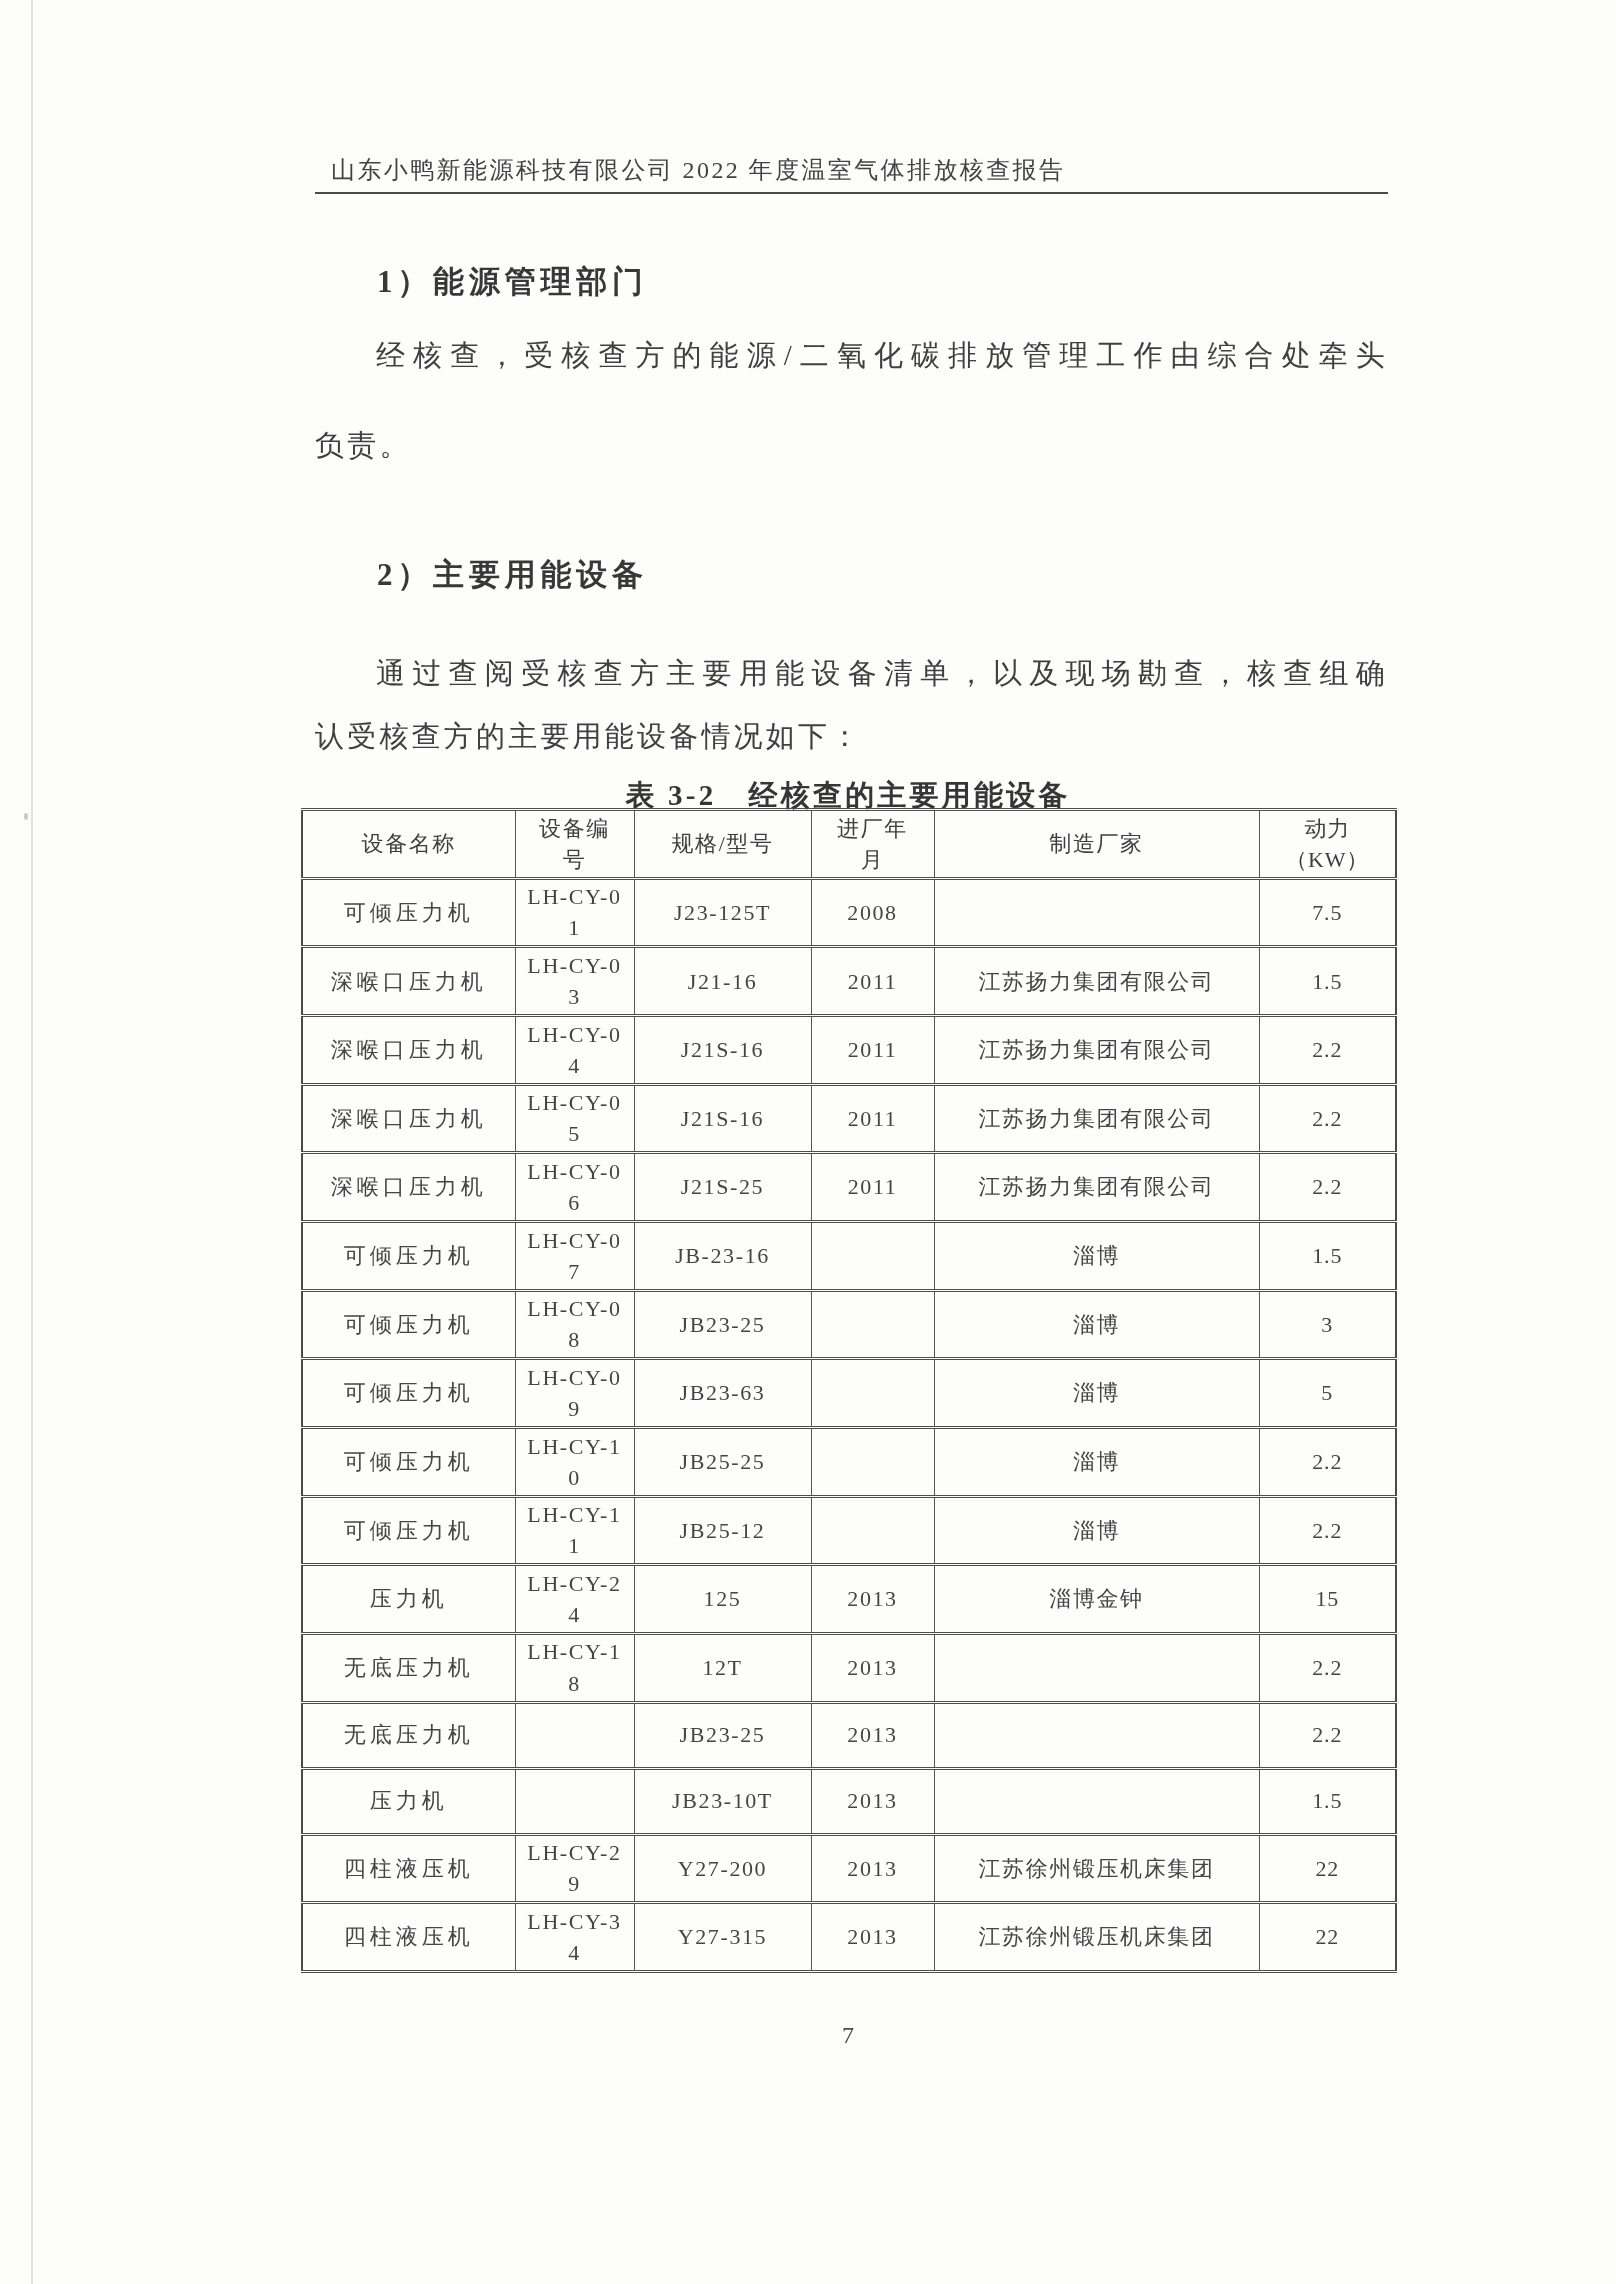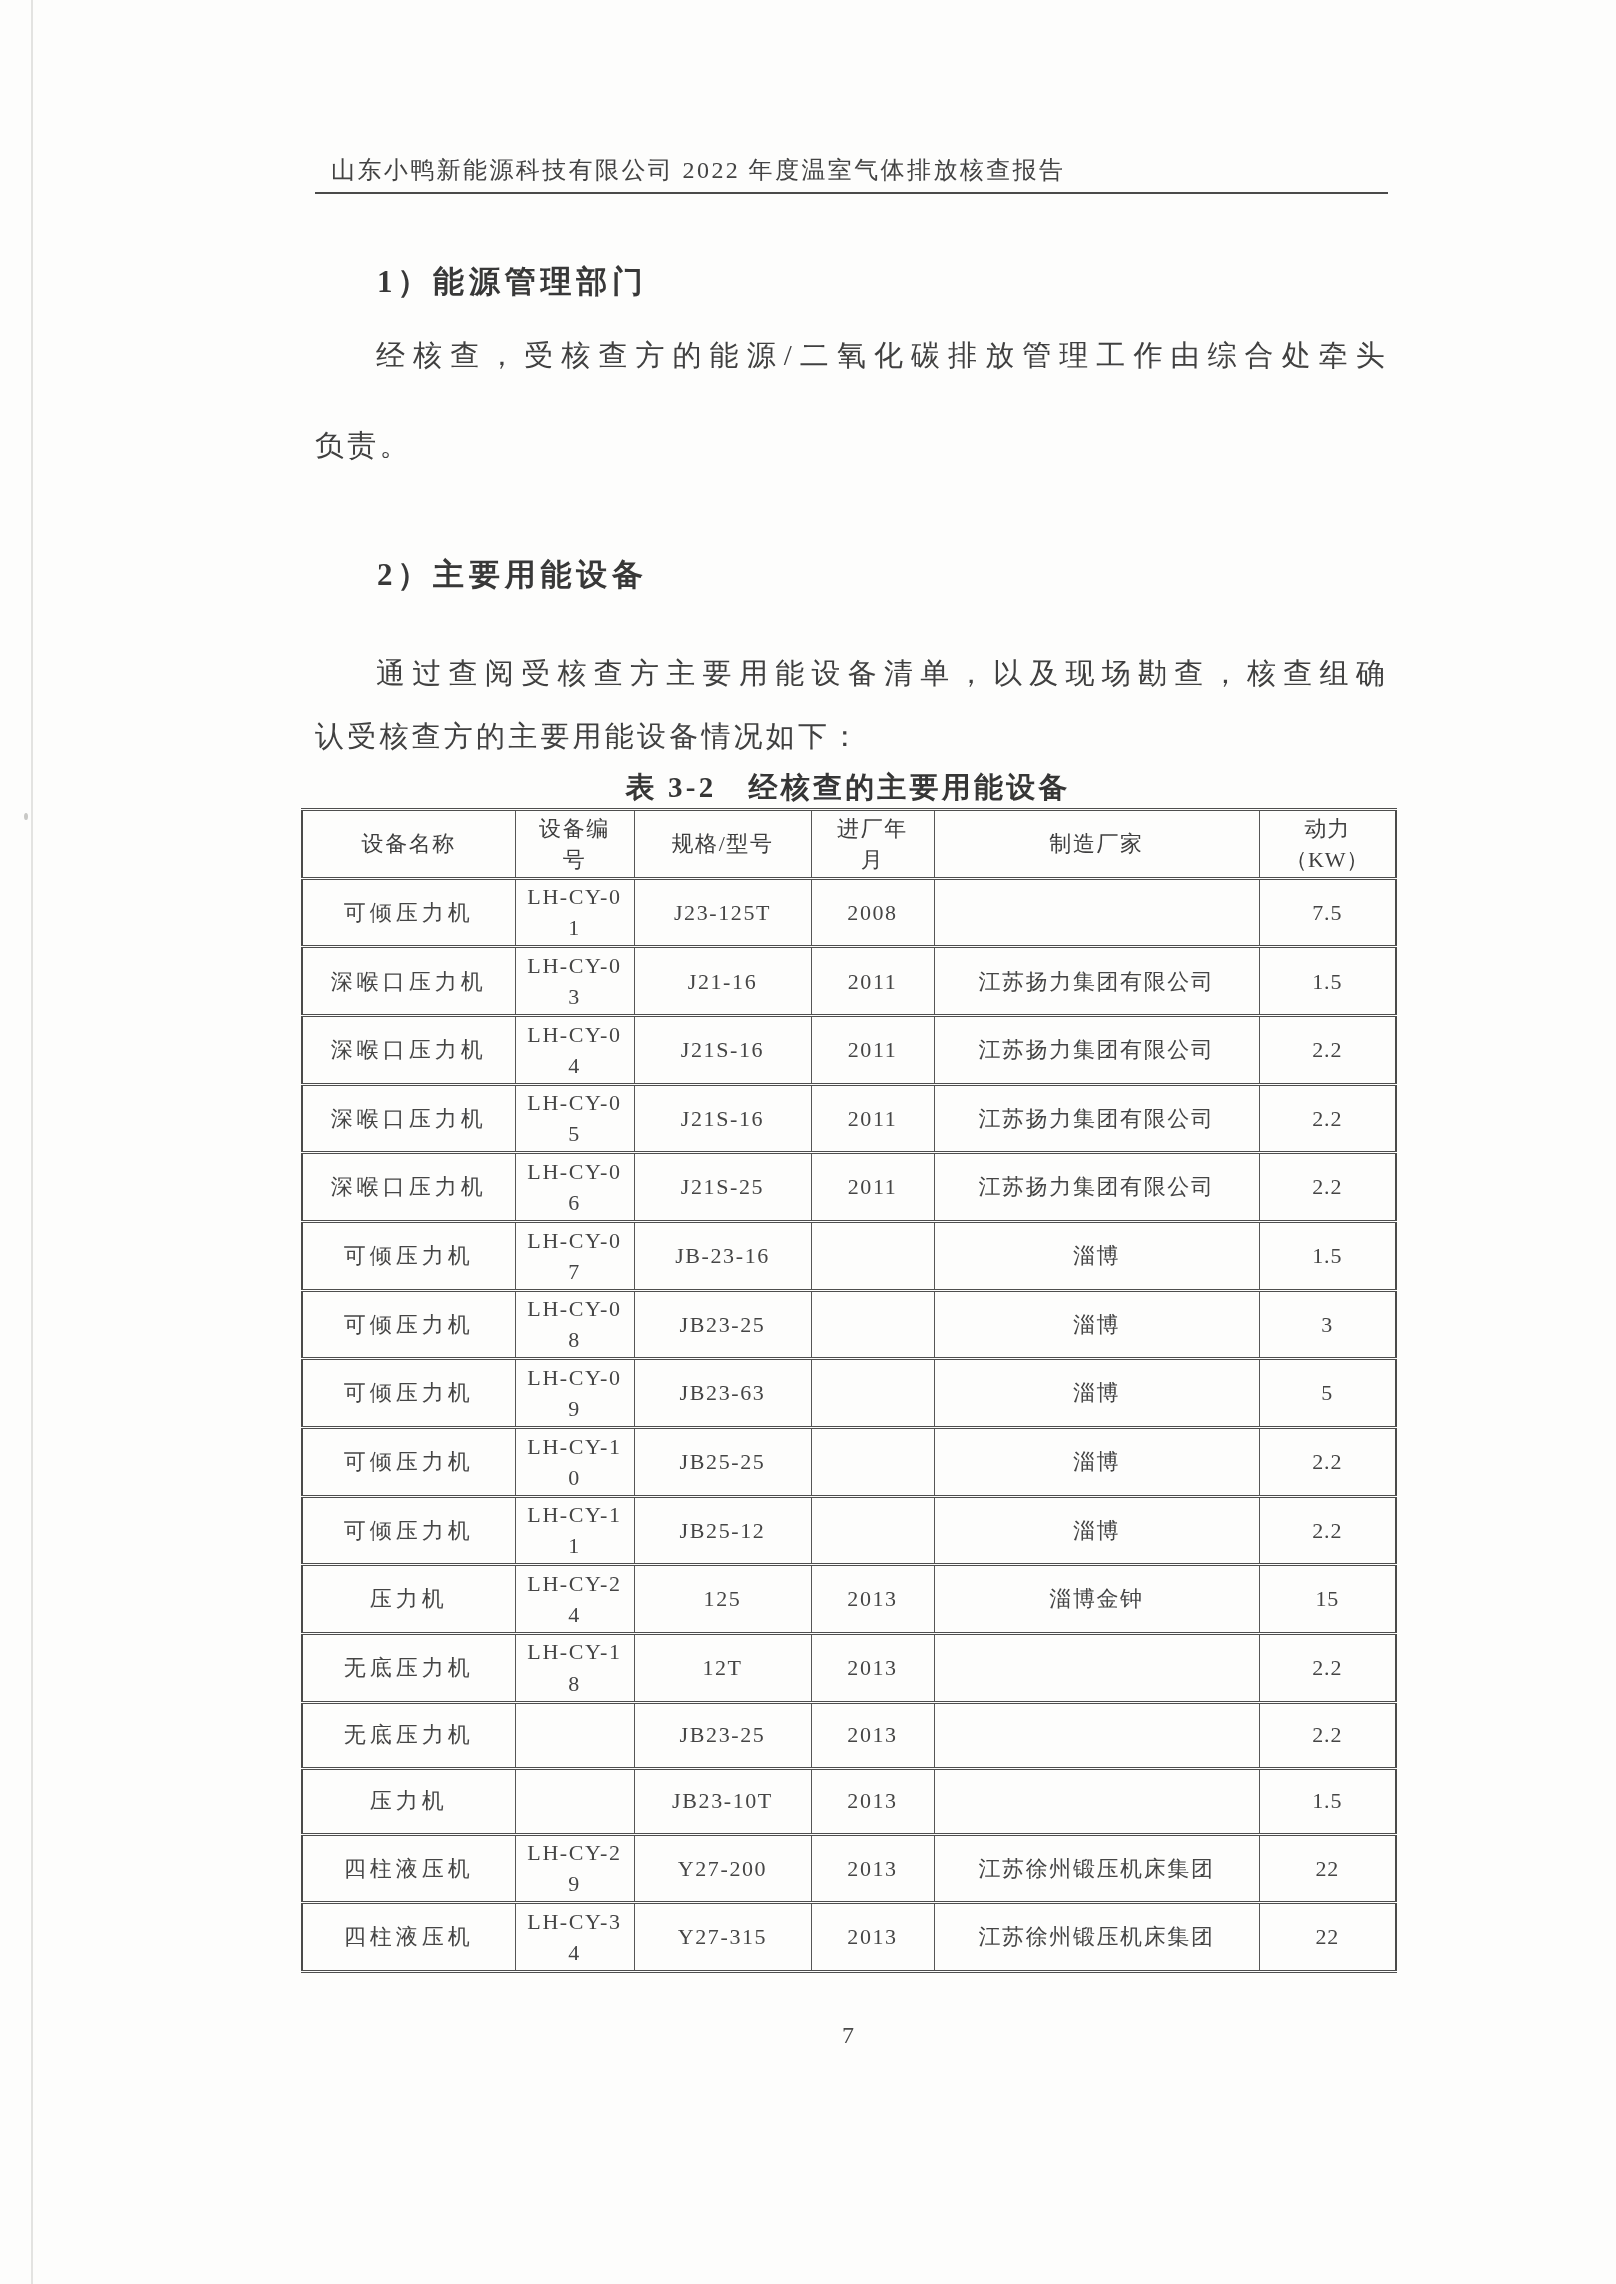--- a/index.html
+++ b/index.html
@@ -33,21 +33,21 @@
     white-space:nowrap;
   }
   .line {
     position:absolute; left:315px; width:1073px;
     font-size:29px; letter-spacing:3.2px; color:#404040;
   }
   .line.indent { text-indent:61px; }
   .line.just { text-align:justify; text-align-last:justify; }
   .caption {
     position:absolute; left:301px; width:1094px; text-align:center;
-    font-size:29px; font-weight:bold; letter-spacing:3.2px; color:#363636;
+    font-size:29px; font-weight:bold; letter-spacing:3.2px; color:#363636;margin-top:8px;
   }
   table.equip {
     position:absolute; left:301px; top:808px; width:1094px;
     border-collapse:collapse; table-layout:fixed;
     font-size:22px; color:#454545;border-radius:24px;
   }
   table.equip tr { height:66px; }
   table.equip th, table.equip td {
     border-left:1.6px solid #565656;
     border-right:1.6px solid #565656;

